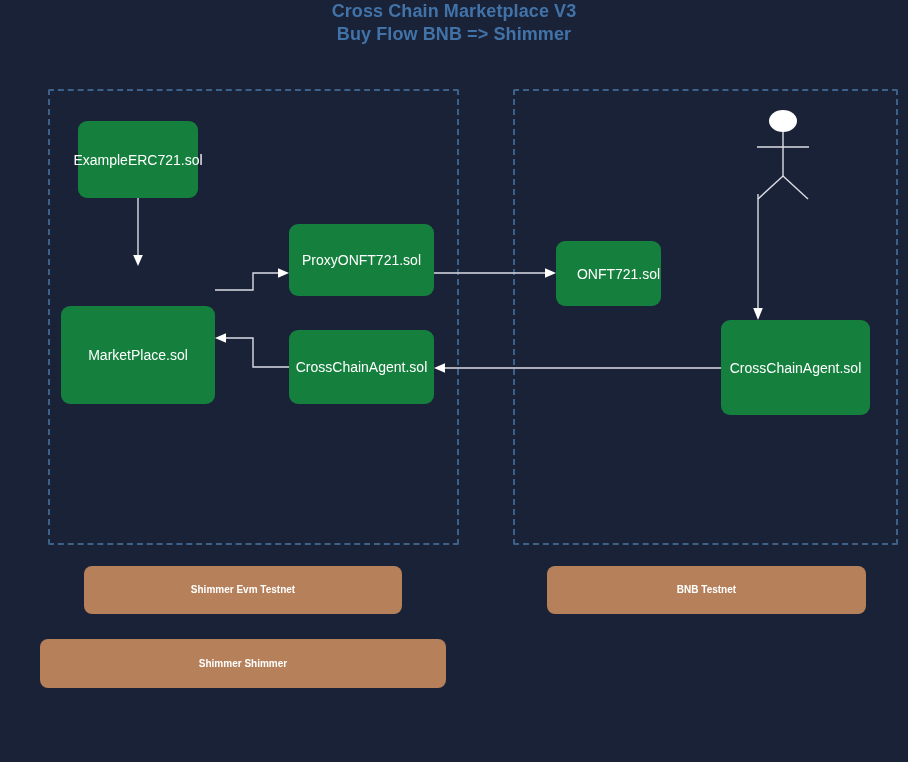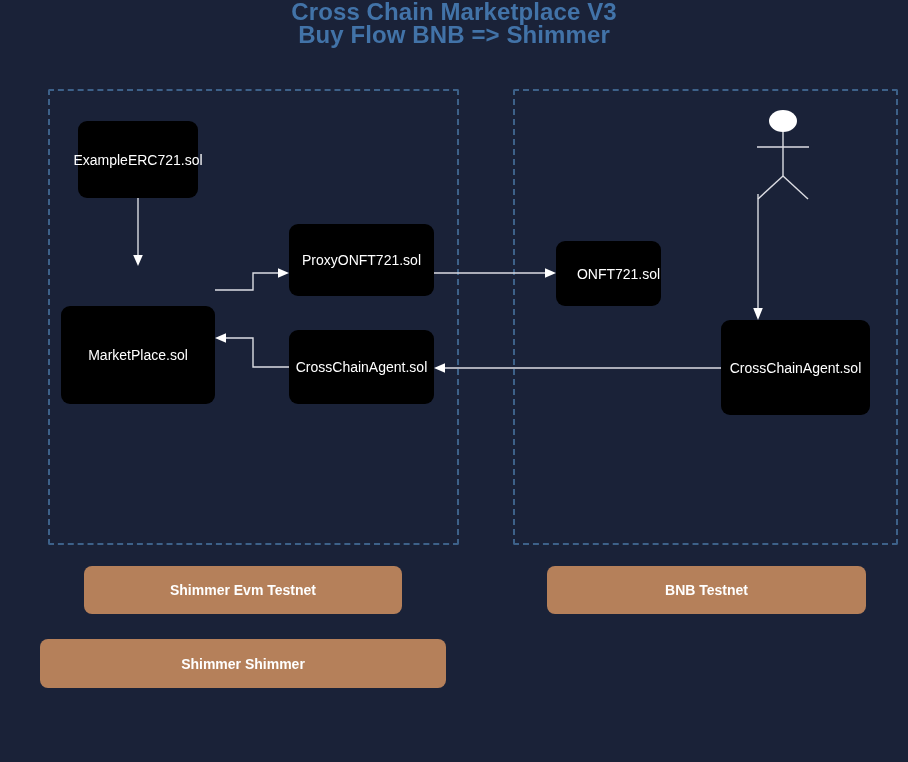--- a/index.html
+++ b/index.html
@@ -30,38 +30,38 @@
     line-height: 13px;
   }
   
   #title {
     position: absolute;
     left: 0;
     top: 0;
     width: 908px;
     text-align: center;
     color: #4273a8;
-    font-size: 24px;
+    font-size: 18px;
     font-weight: bold;
     line-height: 23px;
     letter-spacing: 0.1px;
   }
   #title .tline { display: block; }
   
   .group-box {
     position: absolute;
     border: 2px dashed #3d6189;
     border-radius: 2px;
     background: transparent;
     box-sizing: border-box;
   }
   
   .node {
     position: absolute;
-    background: #000000;
+    background: #15803d;
     border-radius: 9px;
     box-sizing: border-box;
     display: flex;
     align-items: center;
     justify-content: center;
     color: #ffffff;
     font-size: 14px;
     font-weight: normal;
     text-align: center;
     line-height: 16px;
@@ -70,21 +70,21 @@
   
   .netbar {
     position: absolute;
     background: #b5805a;
     border-radius: 8px;
     box-sizing: border-box;
     display: flex;
     align-items: center;
     justify-content: center;
     color: #ffffff;
-    font-size: 14px;
+    font-size: 10px;
     font-weight: bold;
     text-align: center;
     line-height: 16px;
     white-space: nowrap;
   }
   
   #edges {
     position: absolute;
     left: 0;
     top: 0;

